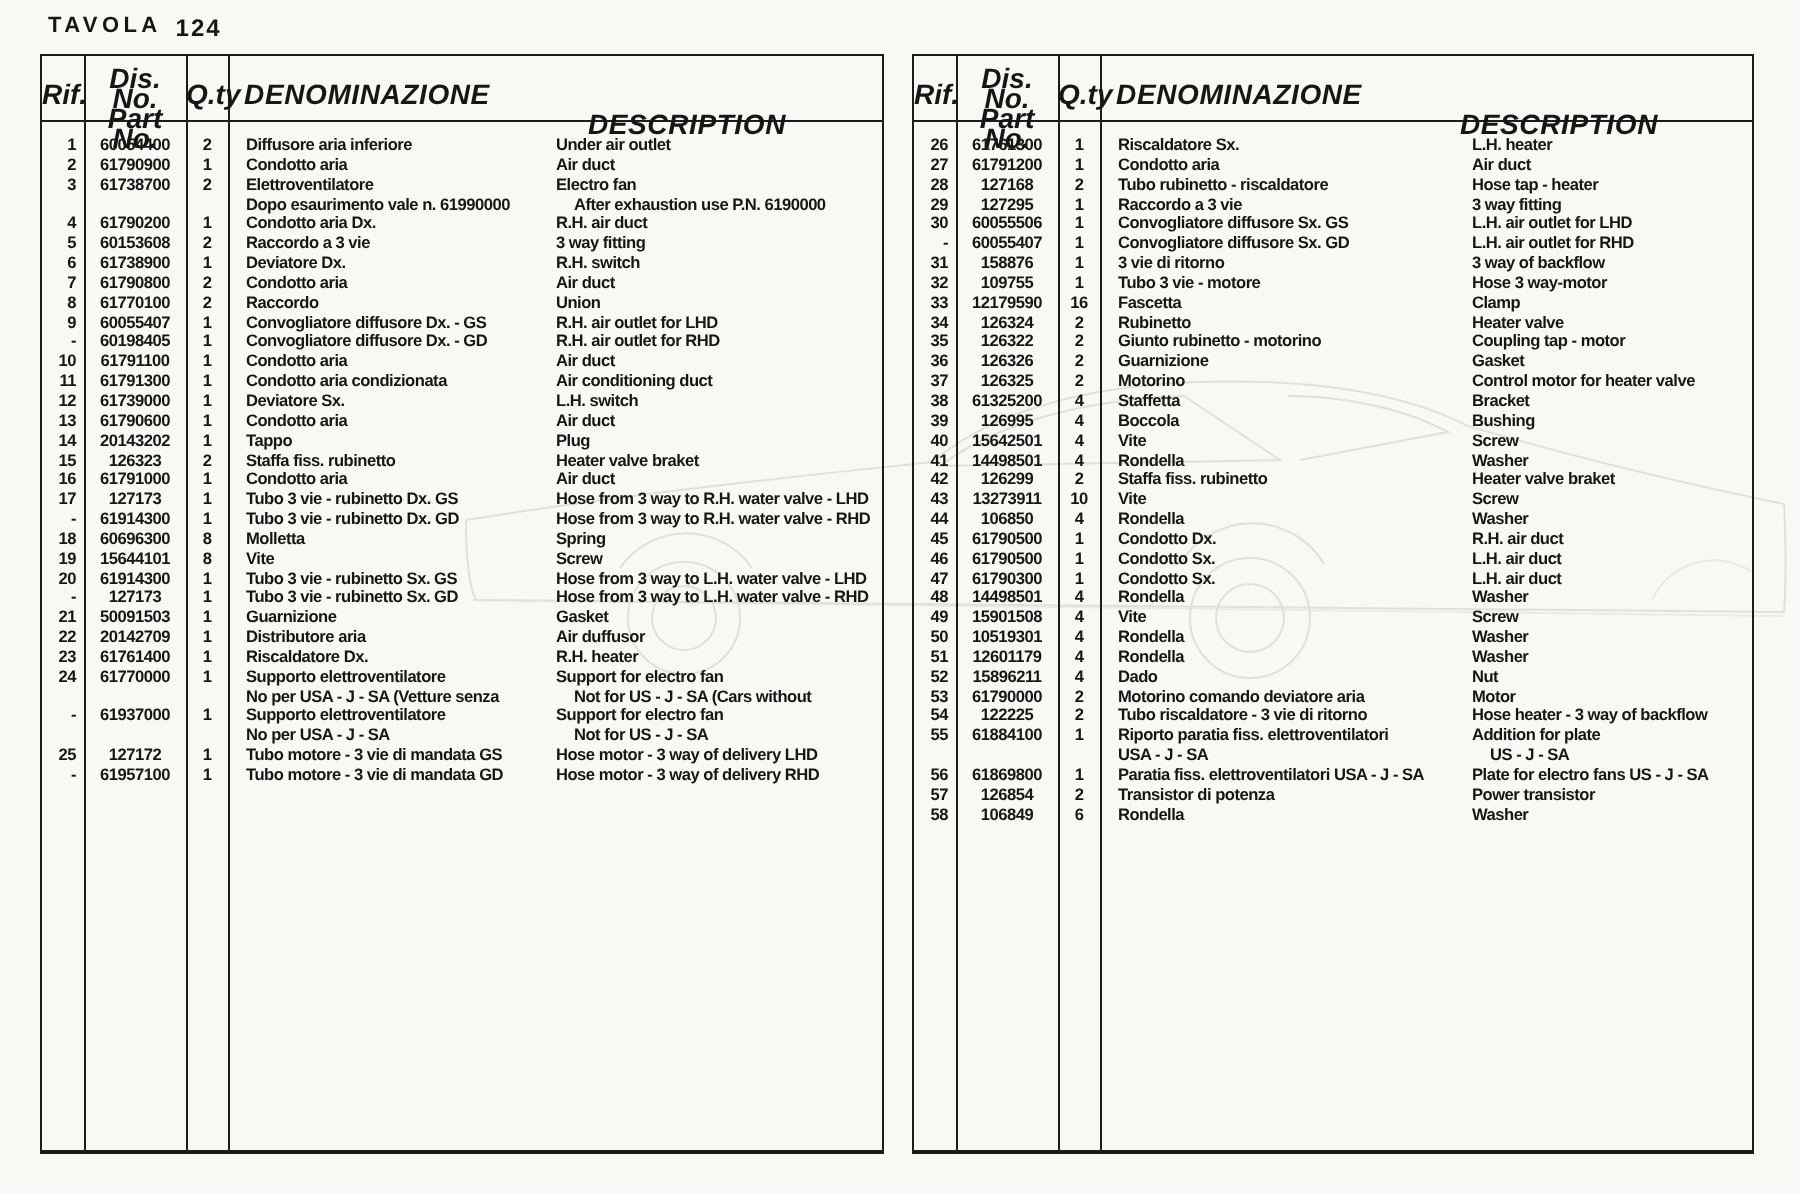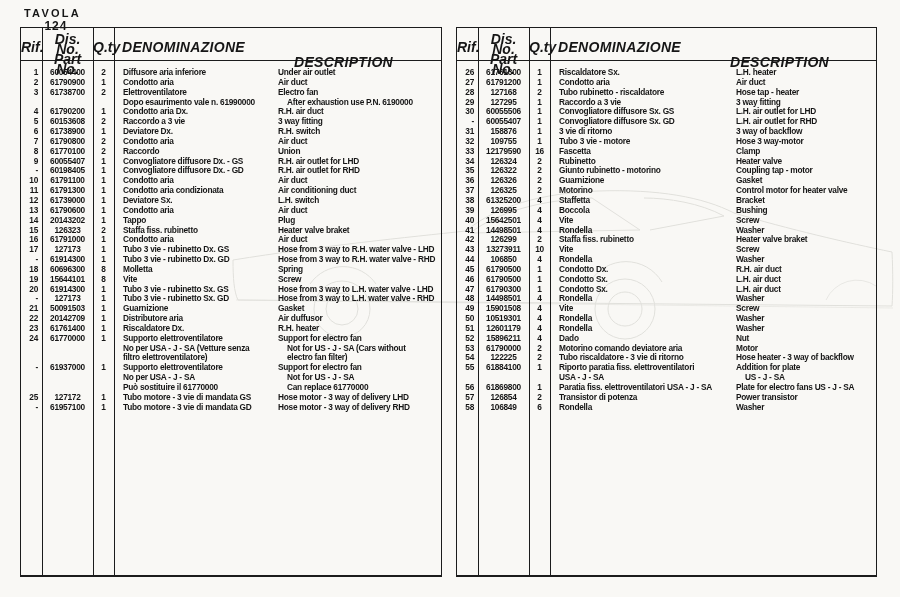--- a/index.html
+++ b/index.html
@@ -9,21 +9,21 @@
     --watermark:#c9c9c3;
   }
   html,body{margin:0;padding:0;}
   body{
     width:900px;height:597px;position:relative;overflow:hidden;
     background:var(--paper);
     font-family:"Liberation Sans", sans-serif;
     color:var(--ink);
     -webkit-font-smoothing:antialiased;
   }
-  .page-title{position:absolute;left:24px;top:7px;display:flex;align-items:center;white-space:nowrap;flex-direction:column;}
+  .page-title{position:absolute;left:24px;top:7px;display:flex;align-items:flex-start;white-space:nowrap;}
   .page-title .t-label{font-size:11px;font-weight:bold;letter-spacing:2.2px;}
   .page-title .t-number{font-size:12px;font-weight:bold;margin-left:7px;letter-spacing:1px;}
 
   .watermark{position:absolute;left:0;top:0;z-index:0;pointer-events:none;}
 
   .table{
     position:absolute;top:27px;height:550px;box-sizing:border-box;
     border:1.5px solid var(--border);
     border-bottom-width:2.5px;
     z-index:1;
@@ -290,47 +290,33 @@
         <div class="c-den">Supporto elettroventilatore</div>
         <div class="c-des">Support for electro fan</div>
       </div>
       <div class="row sub">
         <div class="c-rif"></div>
         <div class="c-part"></div>
         <div class="c-qty"></div>
         <div class="c-den">No per USA - J - SA (Vetture senza</div>
         <div class="c-des">Not for US - J - SA (Cars without</div>
       </div>
-      <div class="row sub">
-        <div class="c-rif"></div>
-        <div class="c-part"></div>
-        <div class="c-qty"></div>
-        <div class="c-den">filtro elettroventilatore)</div>
-        <div class="c-des">electro fan filter)</div>
-      </div>
       <div class="row">
         <div class="c-rif">-</div>
         <div class="c-part">61937000</div>
         <div class="c-qty">1</div>
         <div class="c-den">Supporto elettroventilatore</div>
         <div class="c-des">Support for electro fan</div>
       </div>
       <div class="row sub">
         <div class="c-rif"></div>
         <div class="c-part"></div>
         <div class="c-qty"></div>
         <div class="c-den">No per USA - J - SA</div>
         <div class="c-des">Not for US - J - SA</div>
-      </div>
-      <div class="row sub">
-        <div class="c-rif"></div>
-        <div class="c-part"></div>
-        <div class="c-qty"></div>
-        <div class="c-den">Può sostituire il 61770000</div>
-        <div class="c-des">Can replace 61770000</div>
       </div>
       <div class="row">
         <div class="c-rif">25</div>
         <div class="c-part">127172</div>
         <div class="c-qty">1</div>
         <div class="c-den">Tubo motore - 3 vie di mandata GS</div>
         <div class="c-des">Hose motor - 3 way of delivery LHD</div>
       </div>
       <div class="row">
         <div class="c-rif">-</div>

